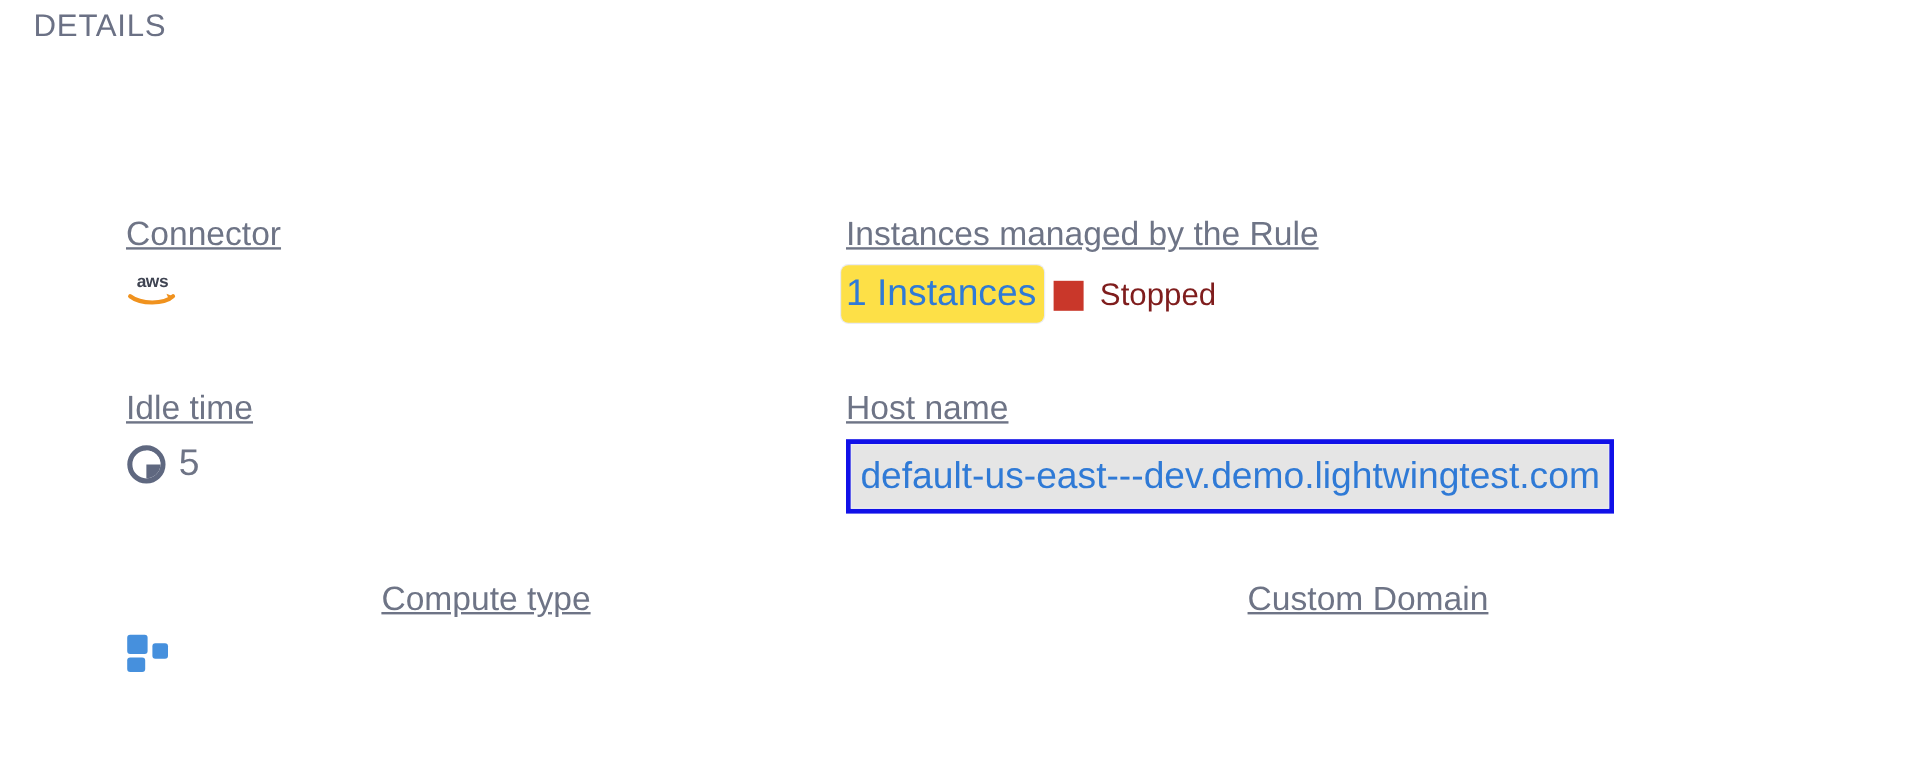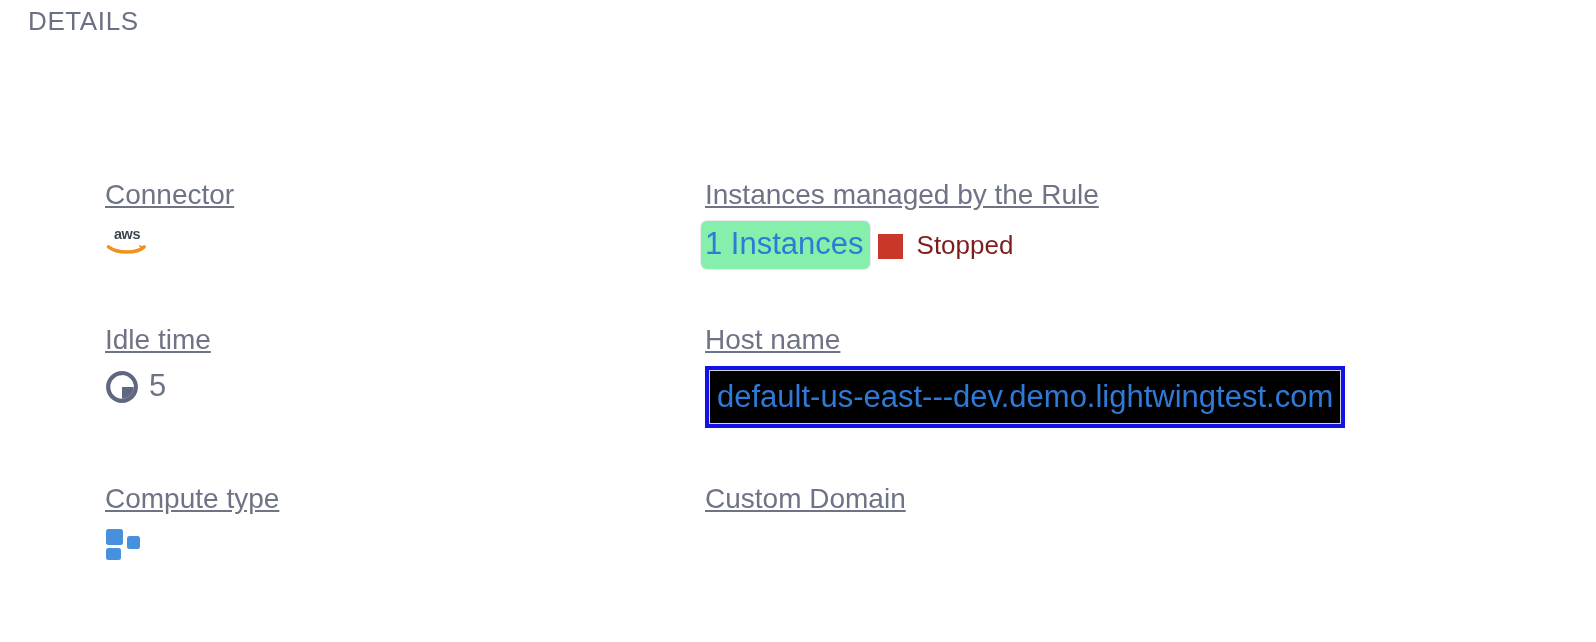--- a/index.html
+++ b/index.html
@@ -29,21 +29,21 @@
     position:absolute;
     left:105px; top:178px;
     width:1470px;
   }
   .detail-row{
     display:flex;
     flex-direction:row;
     align-items:flex-start;
     margin-bottom:54px;
   }
-  .detail-row:last-child{margin-bottom:0;}
+  .detail-row:last-child{margin-bottom:0;text-align:center;}
   .col-left{width:600px;flex:0 0 600px;}
   .col-right{flex:1 1 auto;}
 
   .field-label{
     font-size:28px;
     color:#6e7486;
     line-height:34px;
     white-space:nowrap;
     text-decoration:underline;
   }
@@ -65,21 +65,21 @@
   
   .clock-icon{width:34px;height:34px;margin-right:10px;position:relative;top:1px;}
 
   
   .blocks-icon{width:38px;height:34px;margin-right:10px;position:relative;top:2px;}
 
   
   .instances-line{display:flex;align-items:center;}
   .link-pill{
     color:#2f7ad6;
-    background:#86efac;
+    background:#fde047;
     border-radius:6px;
     padding:3px 6px 5px 4px;
     margin-left:-4px;
     box-shadow:0 0 0 1px rgba(230,232,240,0.85);
     text-decoration:none;
     display:inline-block;
   }
   .status-chip{
     display:flex;
     align-items:center;
@@ -104,21 +104,21 @@
   .annotated{
     display:inline-block;
     border:4px solid #1111e8;
     padding:0;
     line-height:0;
     margin-top:7px;
   }
   .annotated .inner-link{
     display:inline-block;
     color:#2f7ad6;
-    background:#000000;
+    background:#e5e5e5;
     font-size:31px;
     line-height:54px;
     padding:0 8px;
     text-decoration:none;
     white-space:nowrap;
     box-shadow:inset 0 0 0 1px rgba(232,234,242,0.9);
   }
   .value-annotated{margin-top:2px;}
 </style>
 </head>

